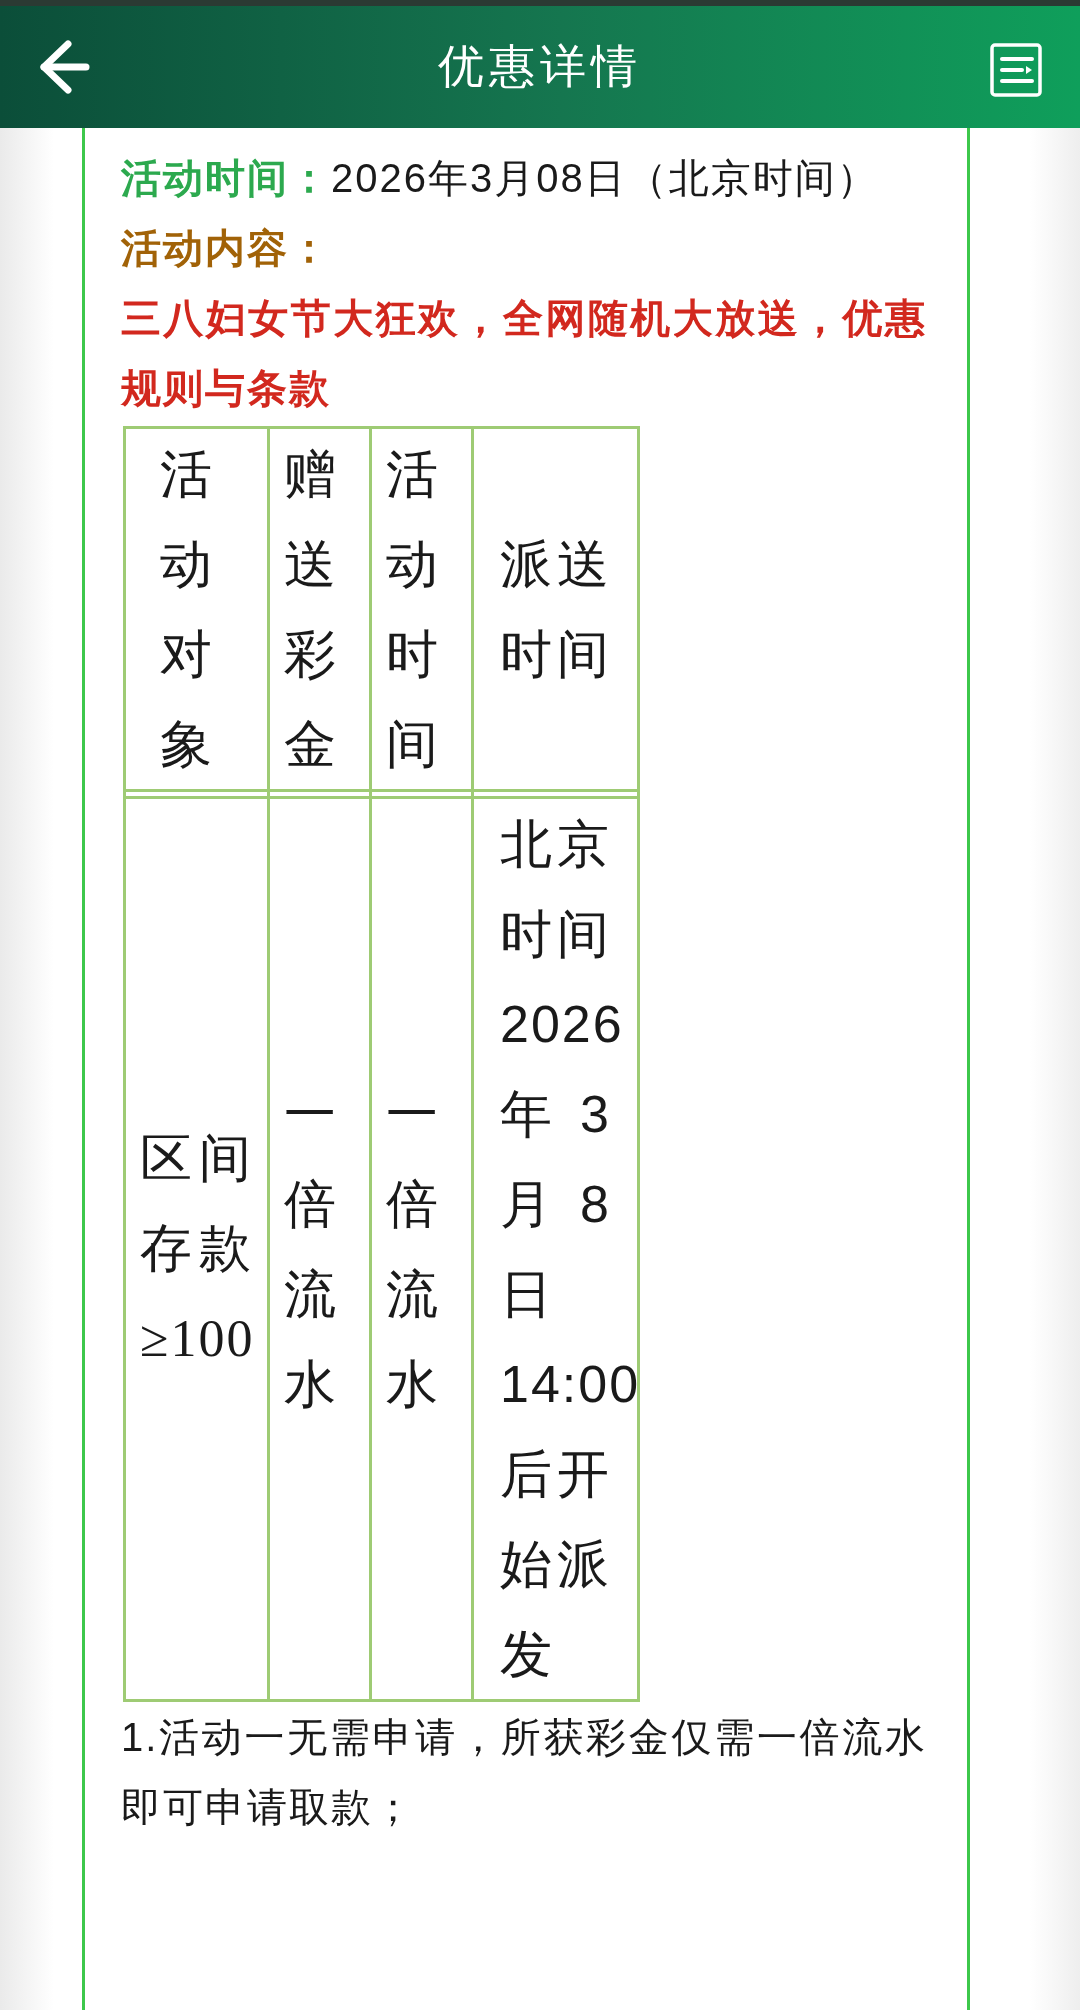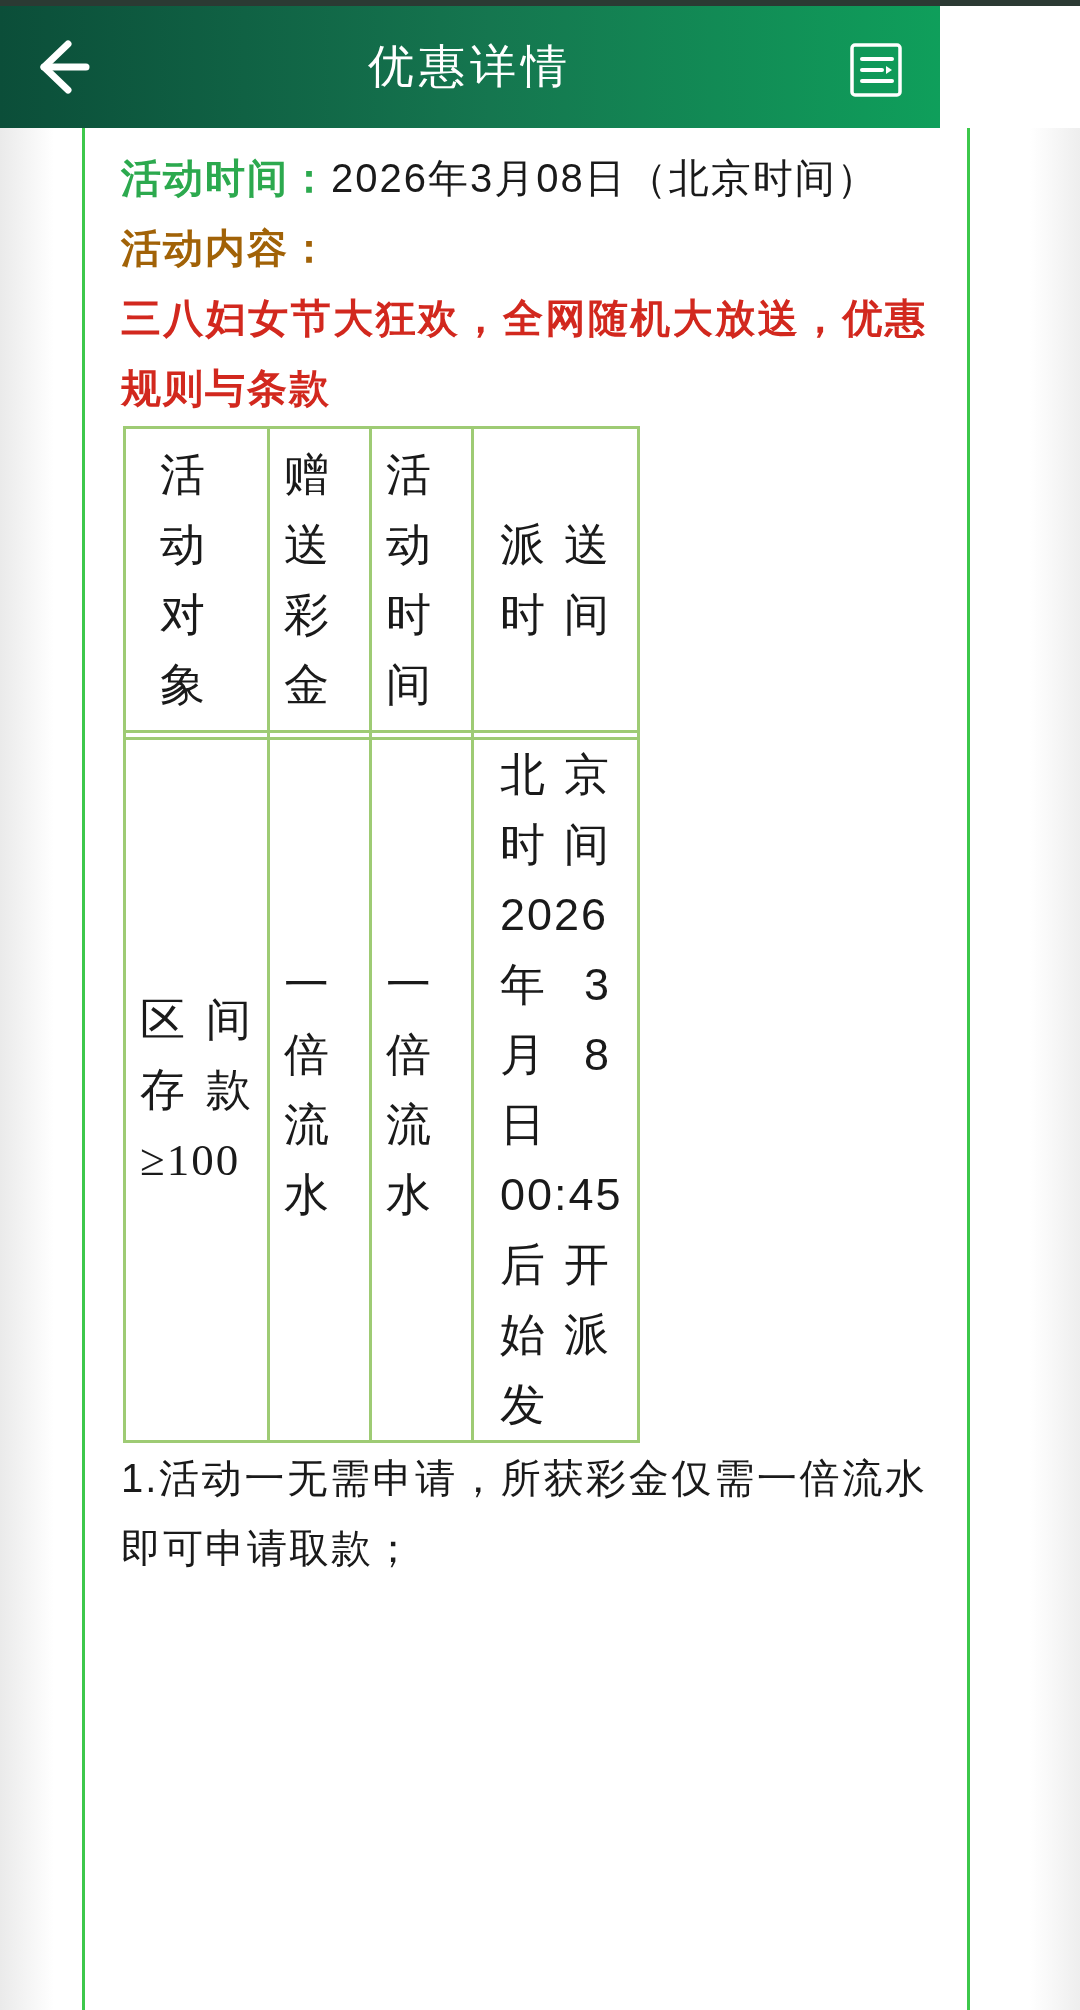--- a/index.html
+++ b/index.html
@@ -12,21 +12,21 @@
   }
 
   
   .top-strip {
     position: absolute; top: 0; left: 0; width: 1080px; height: 6px;
     background: #2b3a33;
   }
 
   
   .app-header {
-    position: absolute; top: 6px; left: 0; width: 940px; height: 122px;
+    position: absolute; top: 6px; left: 0; width: 1080px; height: 122px;
     background: linear-gradient(90deg, #0b4e39 0%, #15764f 52%, #0f9f5b 100%);
   }
   .back-button {
     position: absolute; left: 34px; top: 30px; width: 62px; height: 62px;
     background: transparent; border: none; cursor: pointer;
   }
   .page-title {
     position: absolute; left: 0; top: 0; width: 100%; height: 122px;
     display: flex; align-items: center; justify-content: center;
     color: #ffffff; font-size: 46px; letter-spacing: 5px; font-weight: 500;
@@ -72,23 +72,23 @@
 
   
   .promo-table {
     border-collapse: collapse;
     table-layout: fixed;
     width: 514px;
     margin: 3px 0 0 2px;
   }
   .promo-table th, .promo-table td {
     border: 3px solid #9ecb74;
-    font-size: 45px;
+    font-size: 52px;
     font-weight: 400;
-    line-height: 70px;
+    line-height: 90px;
     letter-spacing: 2px;
     vertical-align: middle;
     text-align: justify;
     text-justify: inter-character;
     color: #1a1a1a;
     overflow: hidden;
   }
   .promo-table th { height: 304px; }
   .promo-table td.body-cell { height: 626px; }
   .th-c1 { padding: 0 34px; }
@@ -164,21 +164,21 @@
     <tr class="spacer-row">
       <td></td>
       <td></td>
       <td></td>
       <td></td>
     </tr>
     <tr>
       <td class="body-cell td-c1">区间存款≥100</td>
       <td class="body-cell td-c2">一倍流水</td>
       <td class="body-cell td-c3">一倍流水</td>
-      <td class="body-cell td-c4">北京时间2026年3月8日00:45后开始派发</td>
+      <td class="body-cell td-c4">北京时间2026年3月8日14:00后开始派发</td>
     </tr>
   </tbody>
     </table>
 
 
   <p class="para"><span class="run-black">1.活动一无需申请，所获彩金仅需一倍流水即可申请取款；</span></p>
 
 </div>
 
 </body></html>

